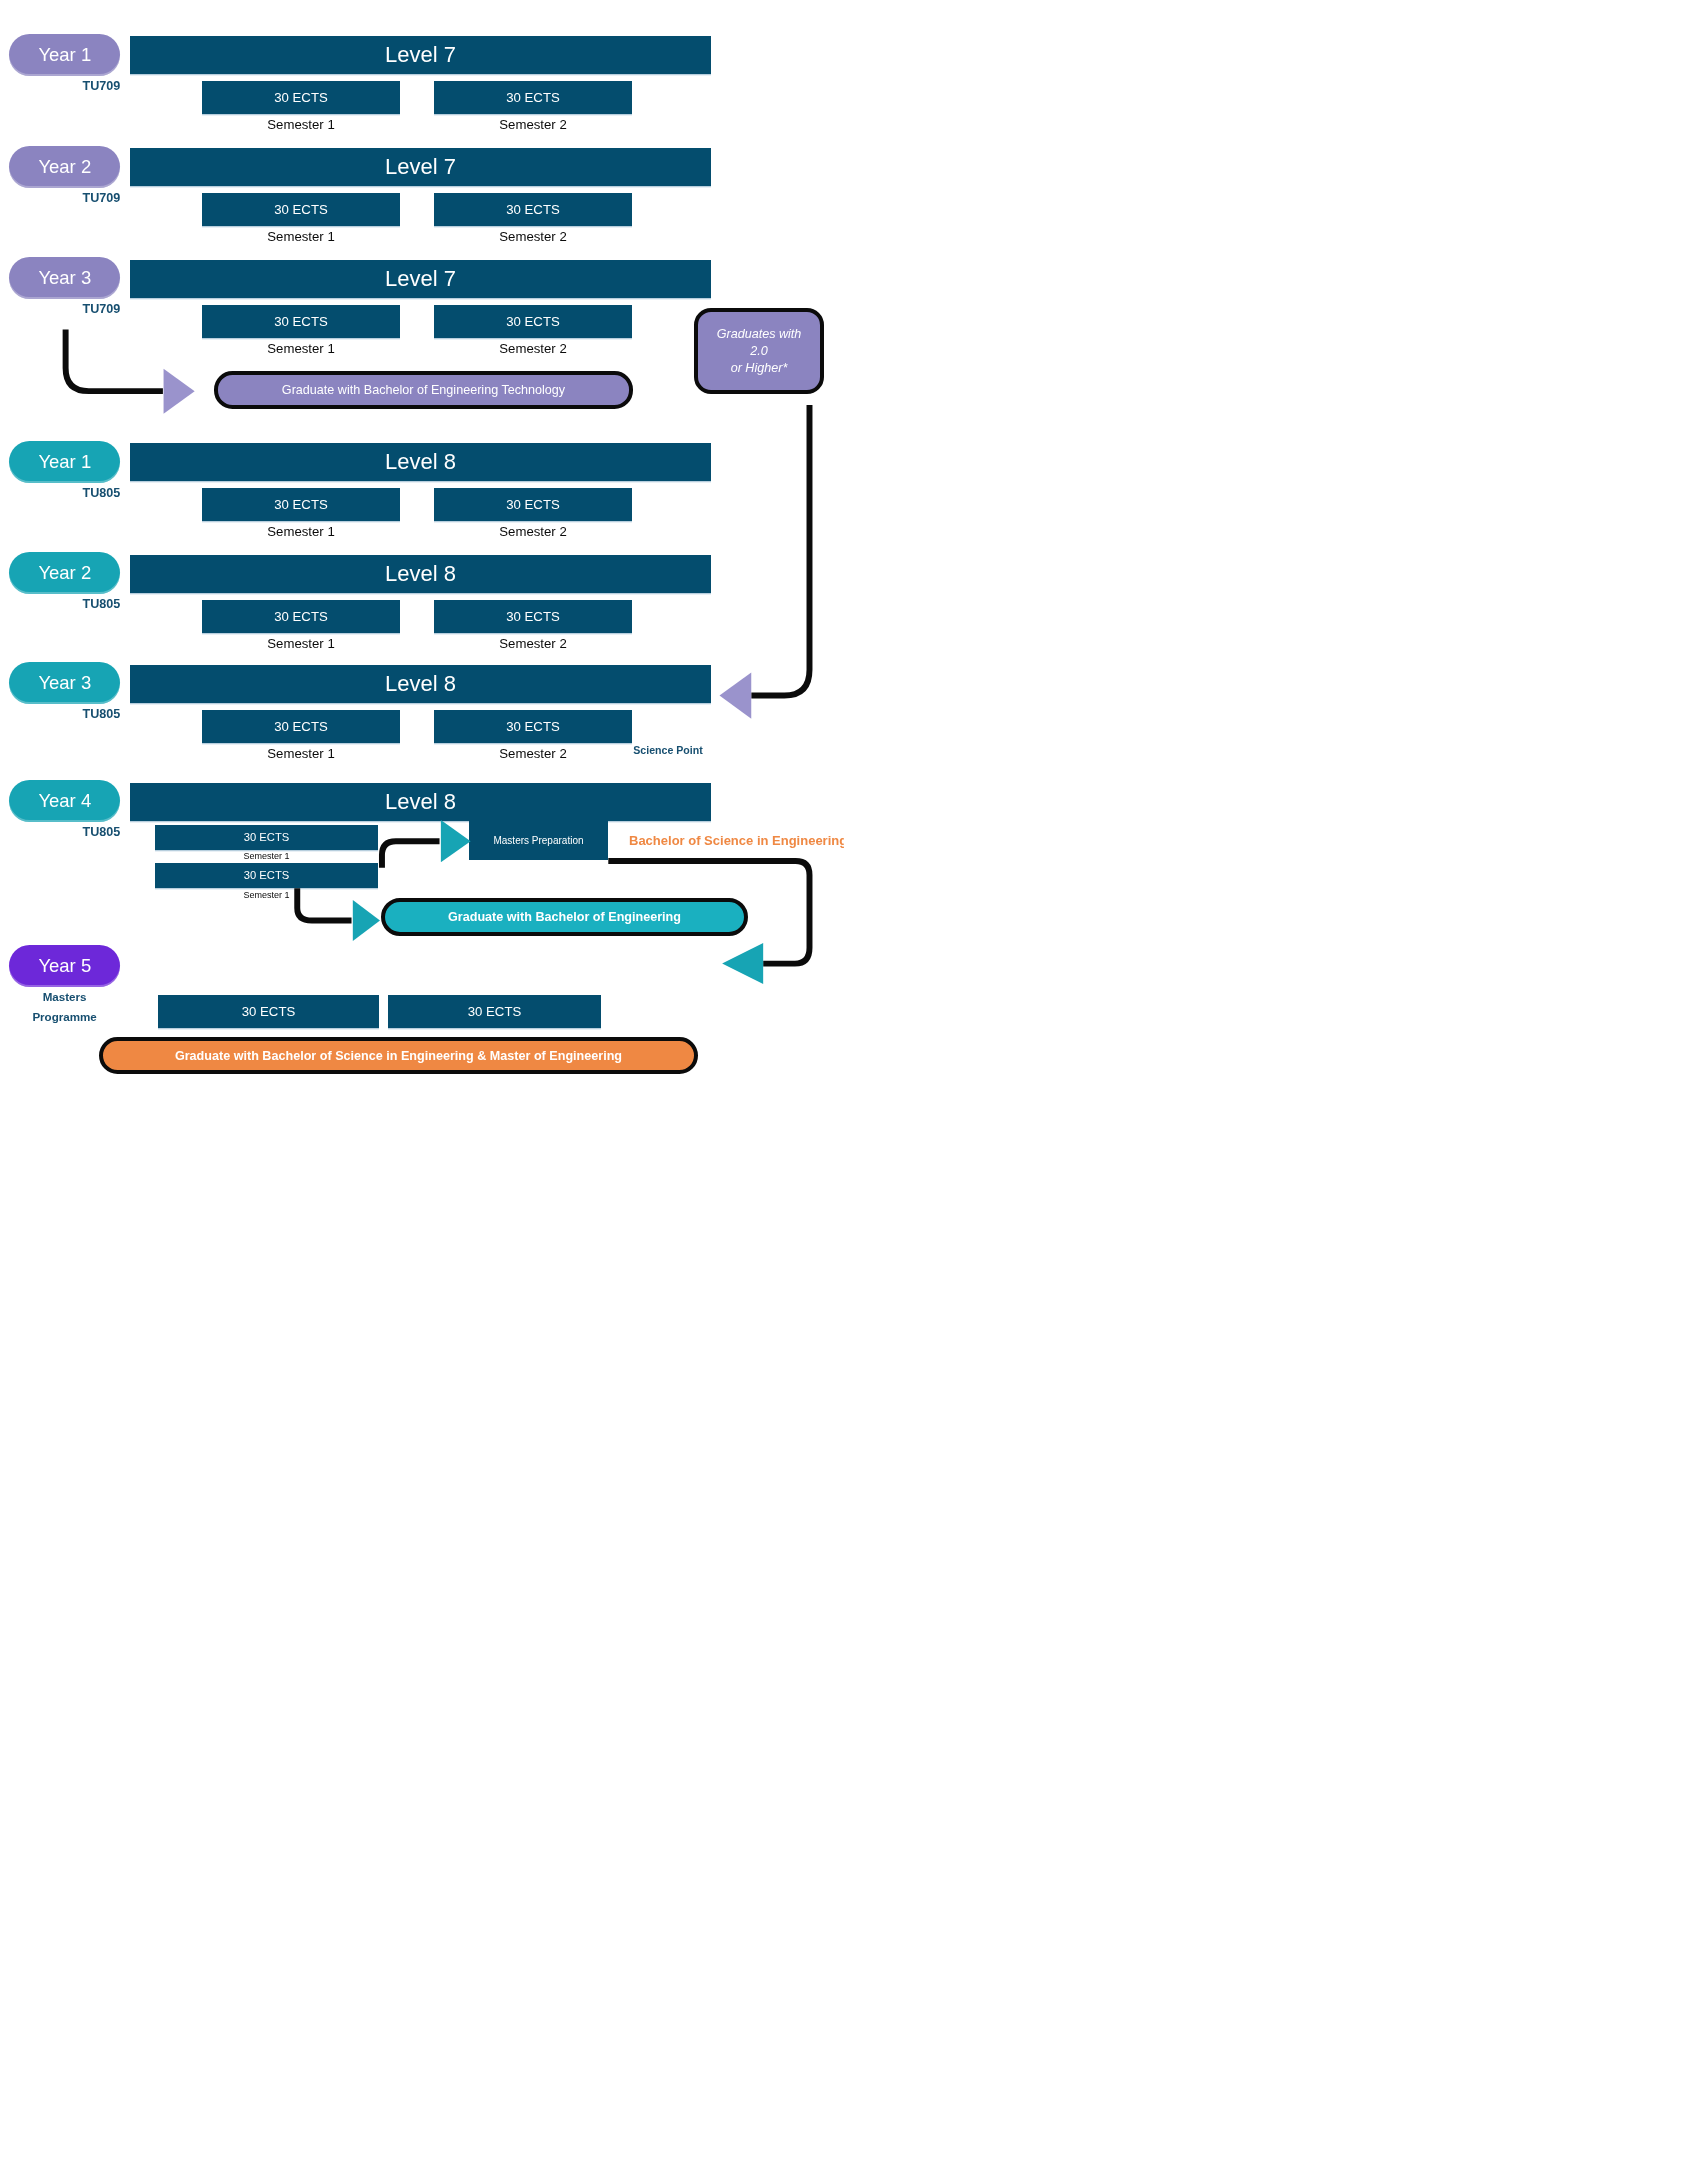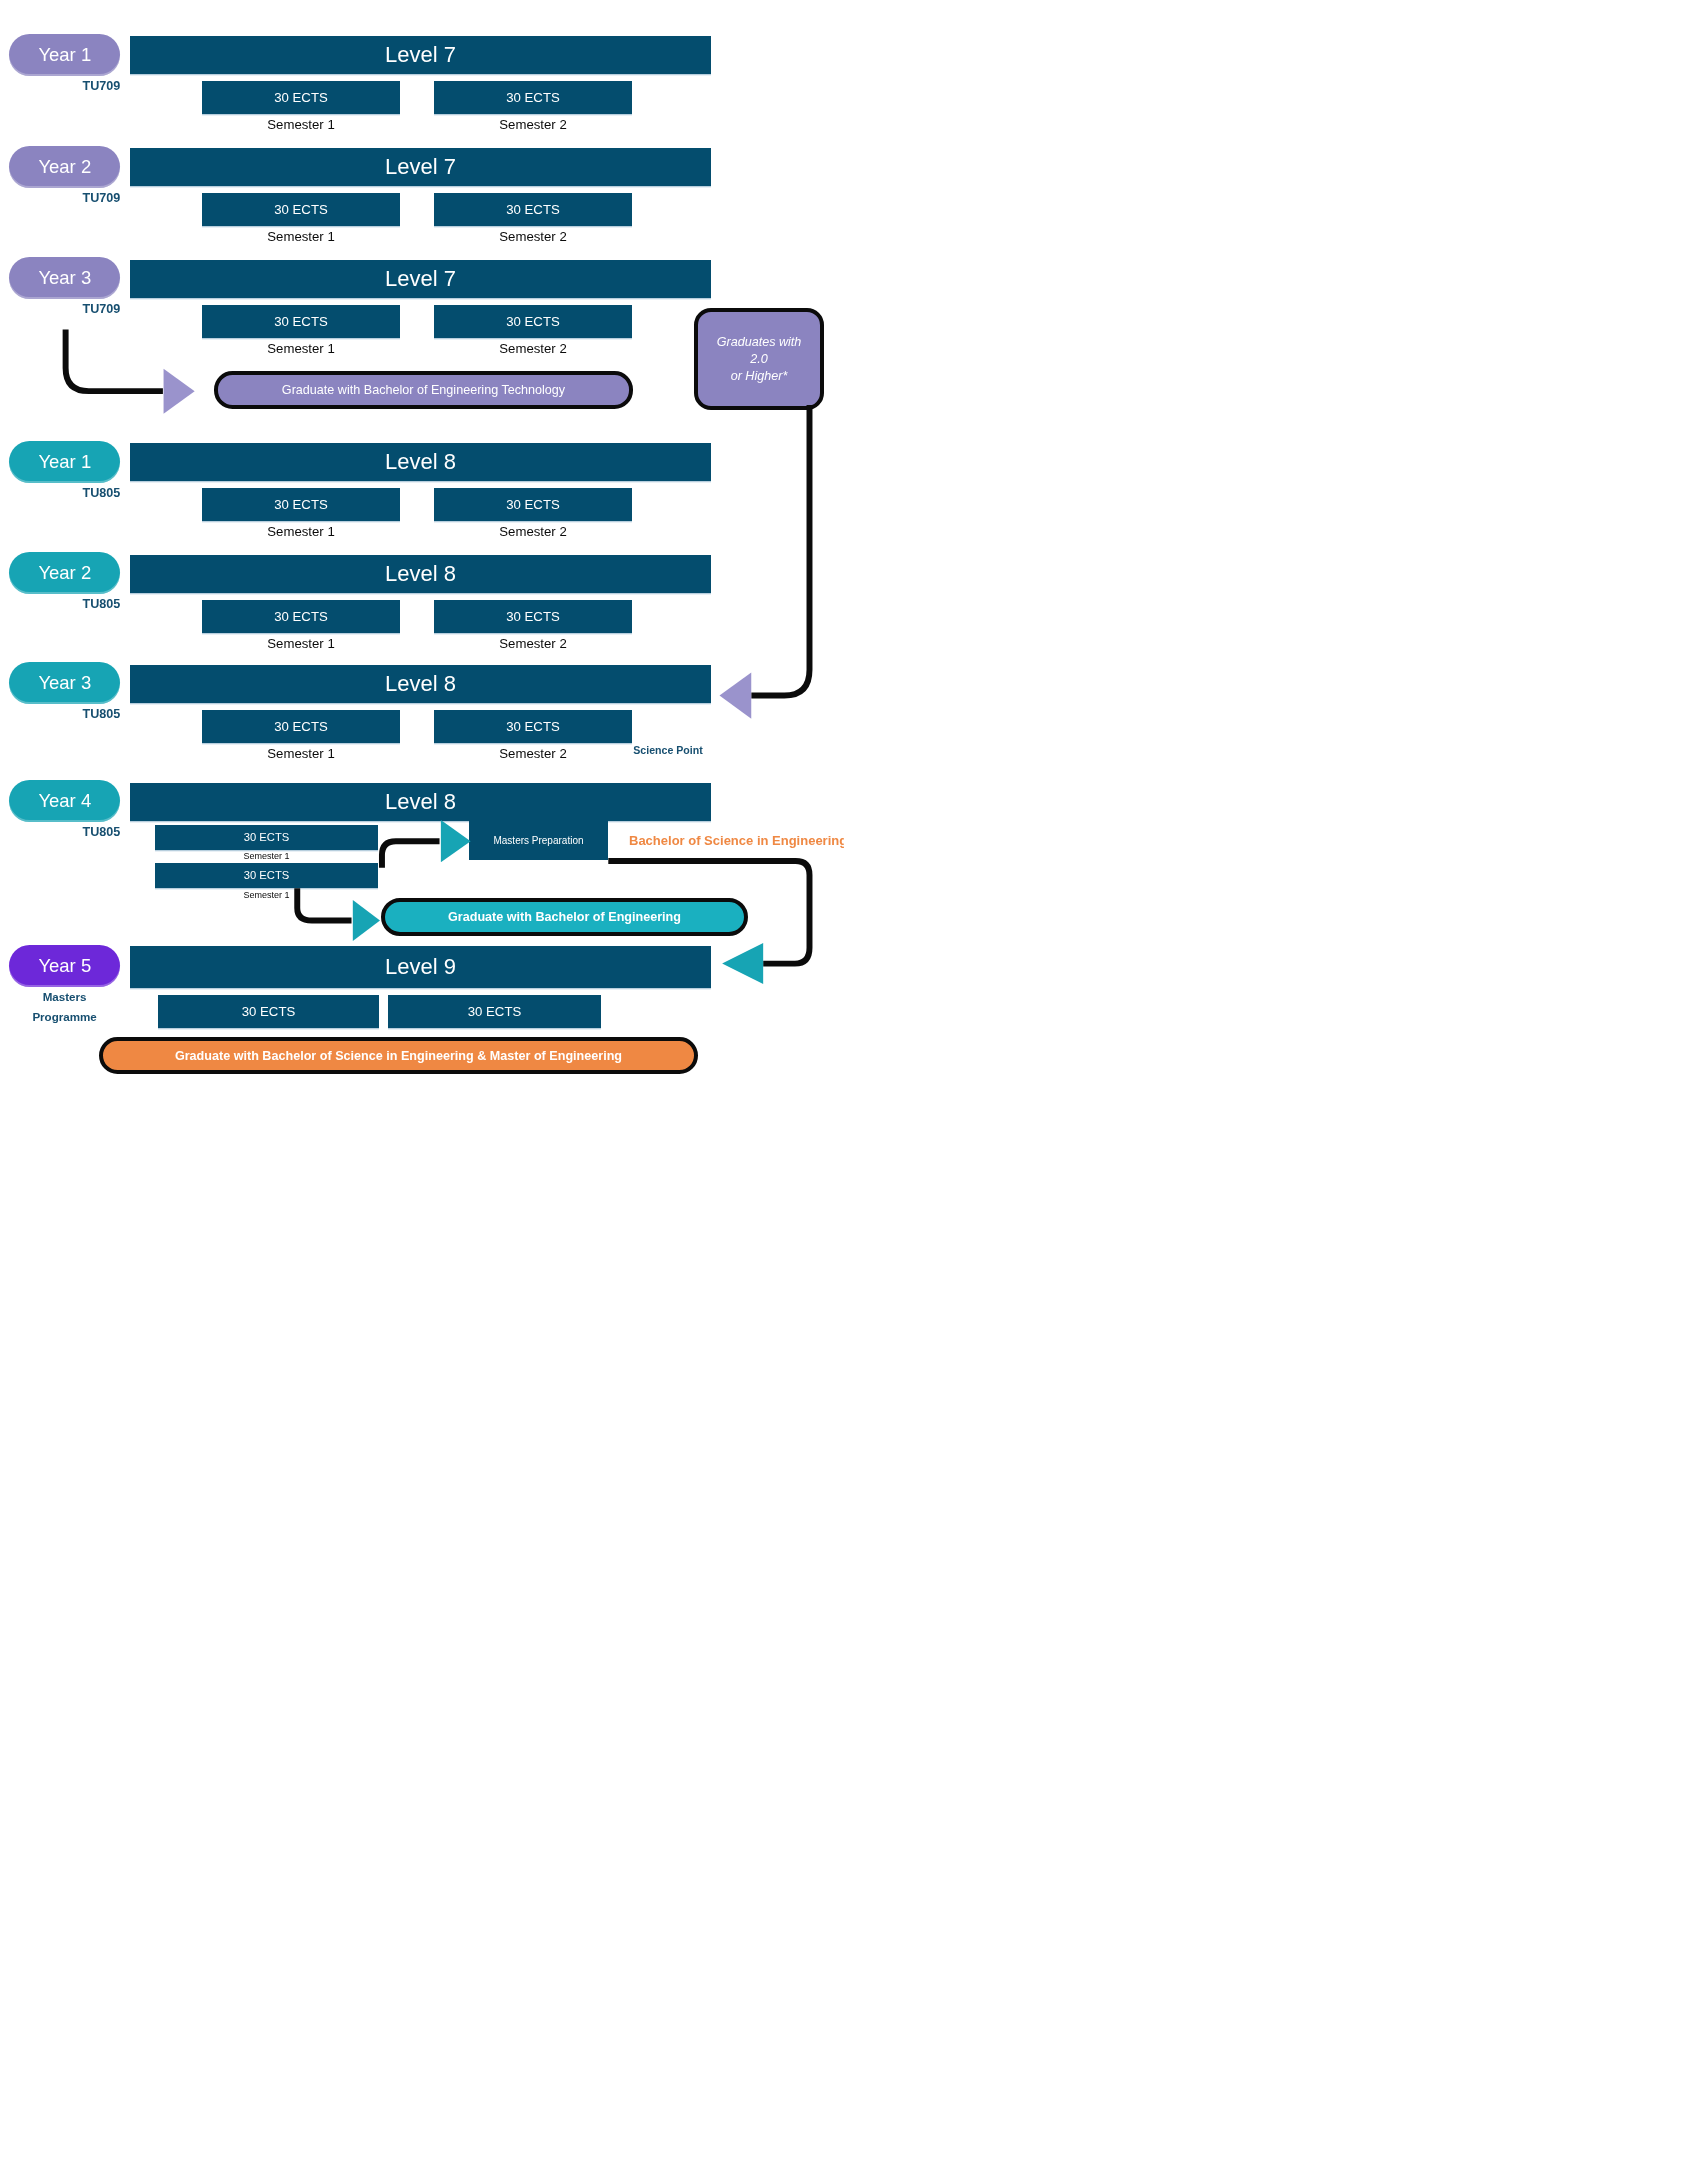--- a/index.html
+++ b/index.html
@@ -26,21 +26,21 @@
   .e2{left:434px;width:198px;}
   
   .sem{font-size:13.2px;color:#0b0b0b;text-align:center;}
   .s1{left:202px;width:198px;}
   .s2{left:434px;width:198px;}
   
   .callout{border:4.6px solid #0b0b0b;color:#ffffff;display:flex;align-items:center;
            justify-content:center;text-align:center;}
   .pill-btech{left:214px;top:371px;width:419px;height:38px;border-radius:18.5px;
               background:#8B84C0;font-size:12.6px;}
-  .box-gpa{left:694px;top:308px;width:130px;height:102px;border-radius:17px;
+  .box-gpa{left:694px;top:308px;width:130px;height:86px;border-radius:17px;
            background:#8B84C0;font-style:italic;font-size:12.6px;line-height:17px;
            flex-direction:column;}
   .pill-beng{left:381px;top:898px;width:367px;height:38px;border-radius:19px;
              background:#1AB0C0;font-size:12.6px;font-weight:bold;}
   .pill-final{left:99px;top:1037px;width:599px;height:37px;border-radius:18.5px;
               background:#EF8843;font-size:12.6px;font-weight:bold;}
   
   .sb{left:155px;width:223px;height:24.5px;background:#044D6E;color:#ffffff;display:flex;
       align-items:center;justify-content:center;font-size:11.2px;box-shadow:0 1.3px 0 #b7cedd;}
   .sb-sem{left:155px;width:223px;font-size:9px;color:#0b0b0b;text-align:center;}
@@ -159,23 +159,20 @@
   <div class="abs bsc-label">Bachelor of Science in Engineering</div>
   <div class="abs callout pill-beng">
       <span>Graduate with Bachelor of Engineering</span>
     </div>
 
   <div class="abs year-pill orange-bg" style="top:945px;">
       <span>Year 5</span>
     </div>
   <div class="abs code-two" style="top:990px;">Masters</div>
   <div class="abs code-two" style="top:1010px;">Programme</div>
-  <div class="abs bar" style="top:946px;height:42px;">
-      <span>Level 9</span>
-    </div>
   <div class="abs ects l9b1">30 ECTS</div>
   <div class="abs ects l9b2">30 ECTS</div>
   <div class="abs callout pill-final">
       <span>Graduate with Bachelor of Science in Engineering &amp; Master of Engineering</span>
     </div>
 
   <svg id="connectors" width="844" height="1092" viewBox="0 0 1275 1650">
     <path d="M99,498 L99,556 Q99,591 134,591 L246,591" stroke="#0b0b0b" stroke-width="9" fill="none" stroke-linejoin="round"></path>
     <polygon points="247,557 247,625 294,591" fill="#9A93CC"></polygon>
     <path d="M1223,612 L1223,1012 Q1223,1051 1185,1051 L1135,1051" stroke="#0b0b0b" stroke-width="9" fill="none" stroke-linejoin="round"></path>

